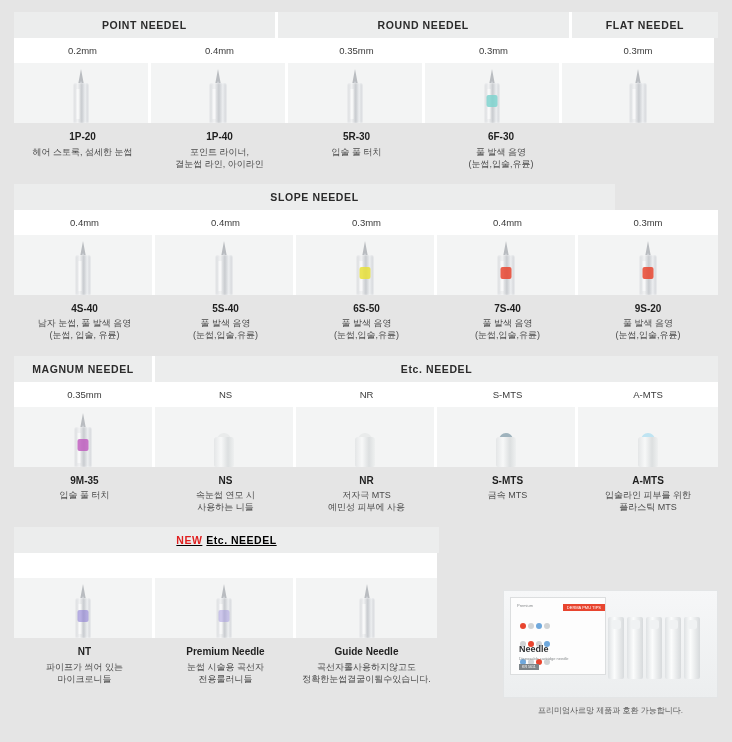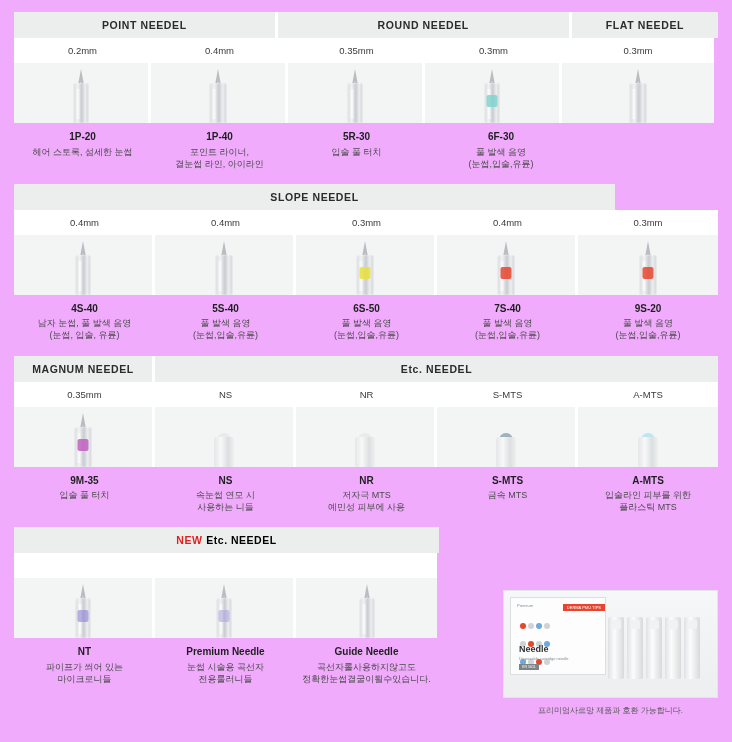--- a/index.html
+++ b/index.html
@@ -4,21 +4,21 @@
 <style>
   * { box-sizing: border-box; }
   html, body {
     margin: 0; padding: 0;
     background: #ffffff;
     font-family: "Liberation Sans", sans-serif;
   }
   .page {
     width: 732px; height: 742px;
     position: relative;
-    background: #f0abfc;
+    background: #e5e5e5;
     overflow: hidden;
   }
   .section { margin: 0 14px; }
 
   
   .hdr-row { display: flex; }
   .hdr {
     background: #eceded;
     color: #2b2b2b;
     font-size: 10.5px;
@@ -115,21 +115,21 @@
   .cell-txt .desc { display: block; white-space: pre-line; }
 
   .gap { height: 12px; }
 
   
   .new-hdr {
     width: 425px;
     background: #eceded;
     height: 26px;
     display: flex; align-items: center; justify-content: center;
-    font-size: 10.5px; font-weight: bold; letter-spacing: .5px;
+    font-size: 10.5px; font-weight: bold; letter-spacing: .5px; text-decoration: underline;
   }
   .new-hdr .new { color: #e01f1f; margin-right: 4px; }
 
   
   .photo {
     position: absolute; right: 14px; bottom: 44px;
     width: 215px; height: 108px;
     background: linear-gradient(#f6f7f8,#eceeef);
     border: 1px solid #e3e5e6;
     overflow: hidden;

